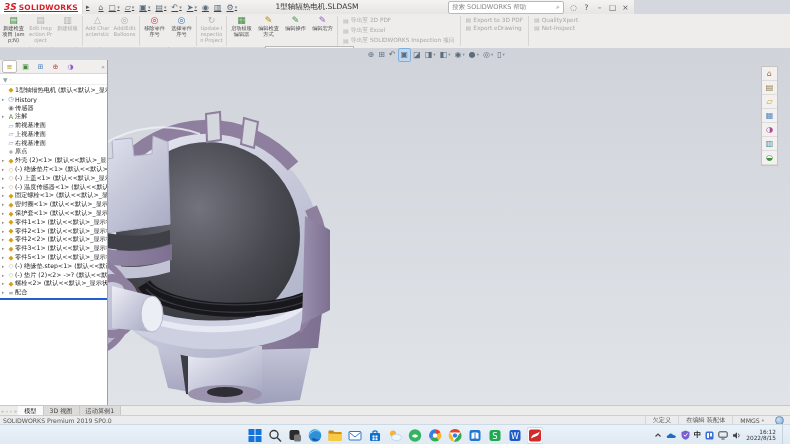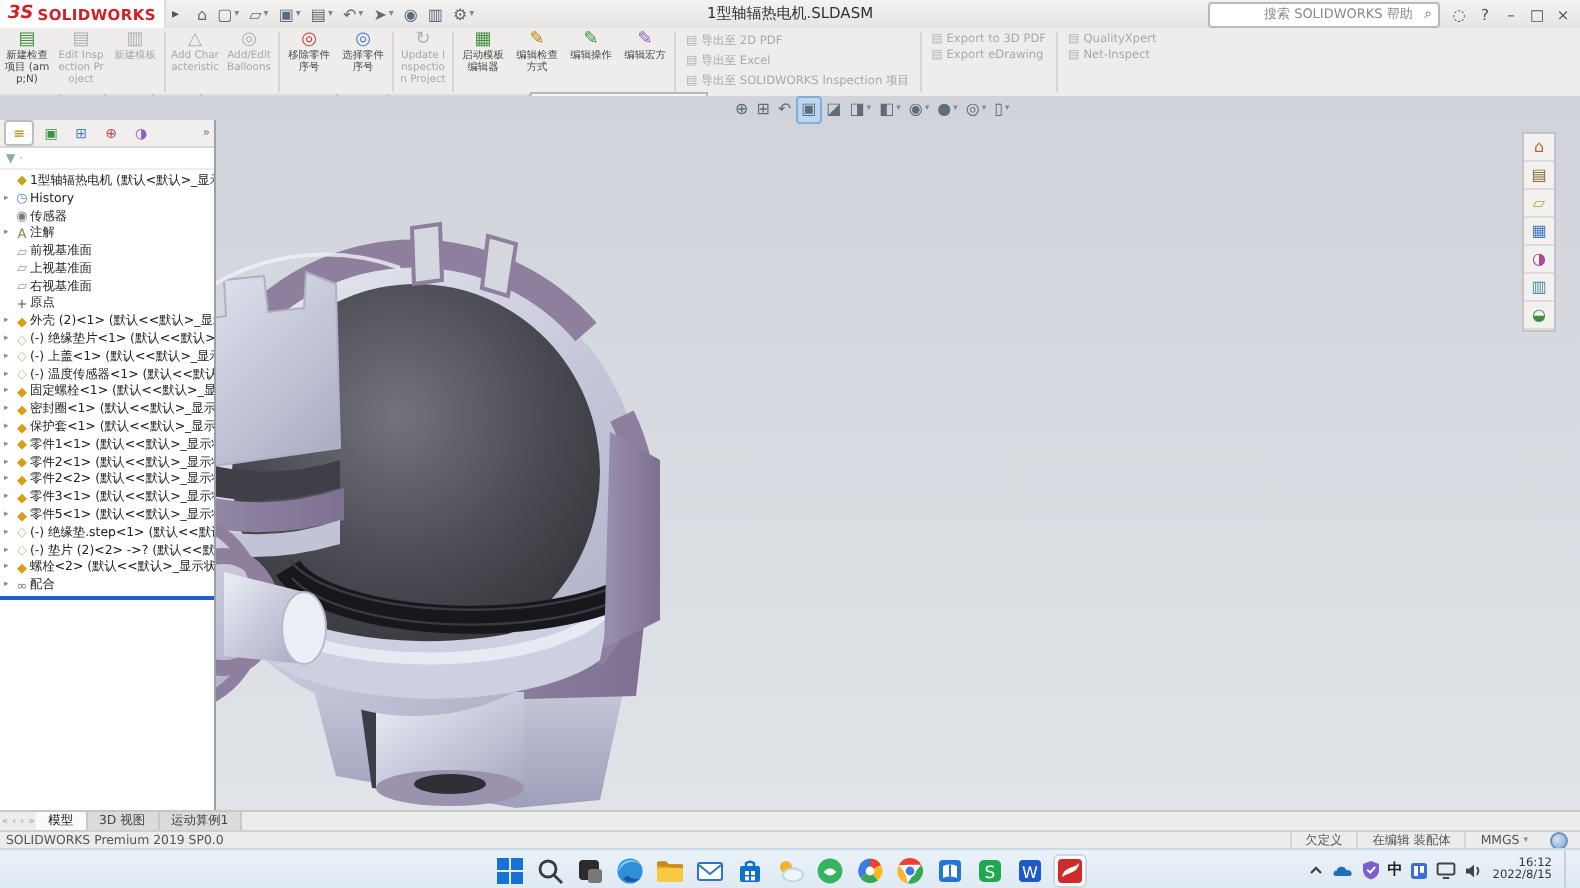--- a/index.html
+++ b/index.html
@@ -1,34 +1,34 @@
 <!DOCTYPE html>
 <html><head>
 <meta charset="utf-8">
 <style>
   html,body{margin:0;padding:0;}
   body{width:790px;height:444px;overflow:hidden;font-family:"DejaVu Sans","Liberation Sans",sans-serif;
        -webkit-font-smoothing:antialiased;background:#d4d8de;}
   #app{position:relative;width:790px;height:444px;background:#d4d8de;overflow:hidden;}
 
   
-  .titlebar{position:absolute;left:0;top:0;width:790px;height:14px;background:linear-gradient(#f4f3f2,#e7e5e4);
-            border-bottom:1px solid #cfcdcc;display:flex;align-items:center;font-size:8px;color:#444;}
+  .titlebar{position:absolute;left:0;top:0;width:634px;height:14px;background:linear-gradient(#f4f3f2,#e7e5e4);
+            border-bottom:1px solid #cfcdcc;display:flex;align-items:center;font-size:8px;color:#444;text-decoration:underline;}
   .logo{display:flex;align-items:center;padding:0 4px;height:100%;background:#fff;border-right:1px solid #ddd;}
   .logo .l1{color:#d22027;font-weight:bold;font-style:italic;font-size:9px;margin-right:2px;}
   .logo .l2{color:#d22027;font-weight:bold;font-size:7.5px;letter-spacing:.2px;}
   .flyout{font-size:7px;color:#555;padding:0 3px;}
   .qtools{display:flex;align-items:center;gap:1px;margin-left:4px;}
   .qtool{display:flex;align-items:center;height:12px;padding:0 2px;border-radius:2px;color:#5a6b7a;font-size:8px;cursor:default;}
   .qtool .dd{font-size:5px;color:#888;margin-left:1px;}
   .tb-title{position:absolute;left:50%;transform:translateX(-50%);font-size:7.5px;color:#333;white-space:nowrap;}
   .tb-right{position:absolute;right:2px;top:0;height:14px;display:flex;align-items:center;gap:3px;}
   .searchbox{display:flex;align-items:center;height:11px;border:1px solid #b9b9b9;background:#fff;border-radius:2px;
              padding:0 3px;font-size:6.5px;color:#888;width:108px;}
-  .searchbox .ph{flex:1;white-space:nowrap;overflow:hidden;margin-left:24px;}
+  .searchbox .ph{flex:1;white-space:nowrap;overflow:hidden;}
   .searchbox .mag{color:#777;font-size:7px;margin-left:2px;}
   .winbtn{font-size:7.5px;color:#555;width:13px;text-align:center;}
 
   
   .ribbon{position:absolute;left:0;top:14px;width:790px;height:34px;background:#eeedec;border-bottom:1px solid #d2d0cf;
           display:flex;align-items:stretch;}
   .rb-buttons{display:flex;align-items:stretch;}
   .rb-btn{width:25px;padding:1px 1px 0 1px;display:flex;flex-direction:column;align-items:center;overflow:hidden;}
   .rb-btn .ric{font-size:9px;line-height:10px;height:10px;}
   .rb-btn .rlb{font-size:5.2px;line-height:6px;text-align:center;color:#4a4a4a;

